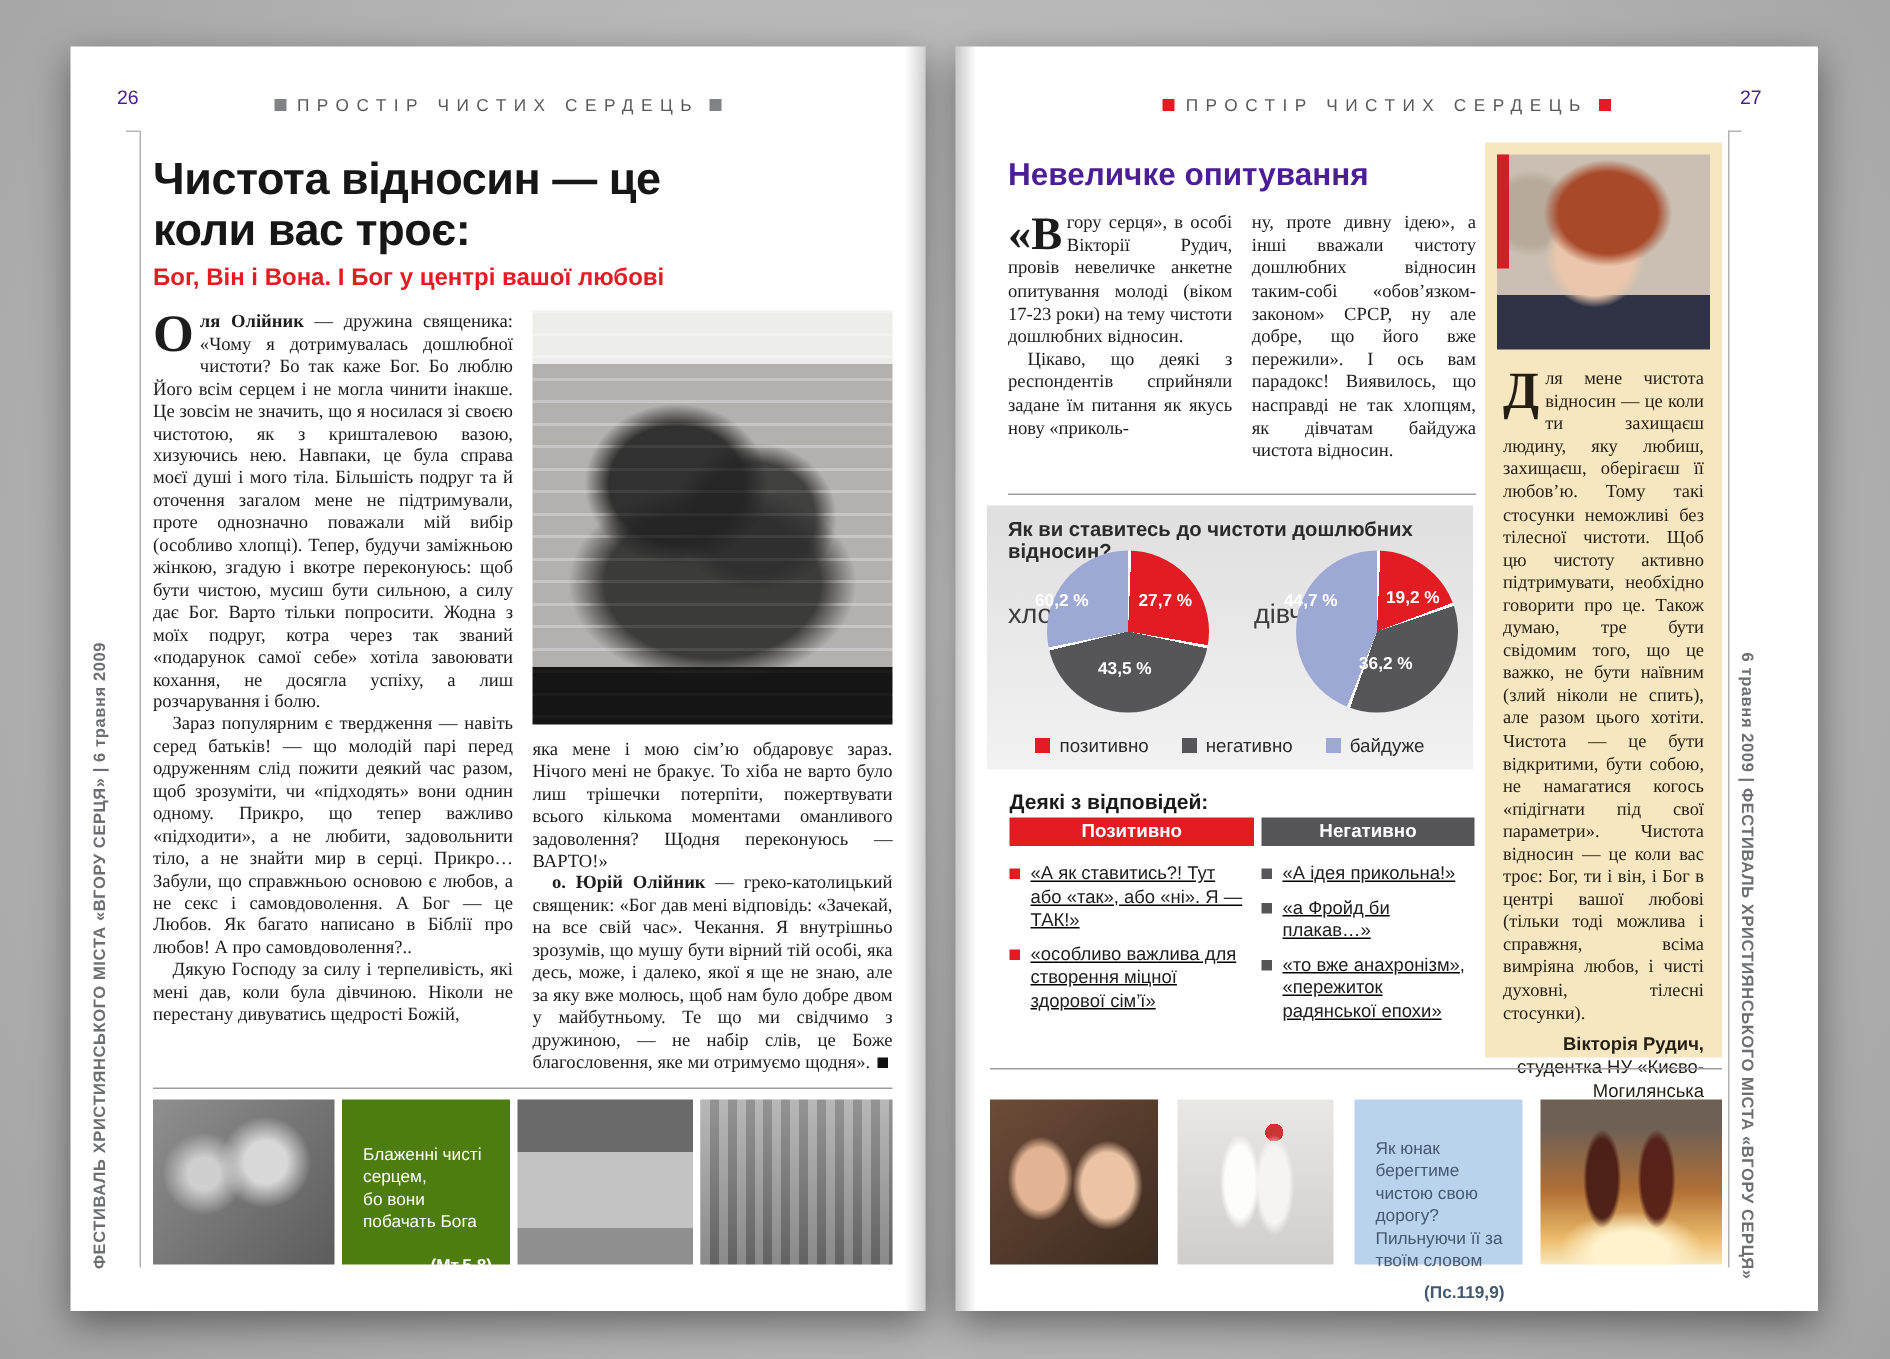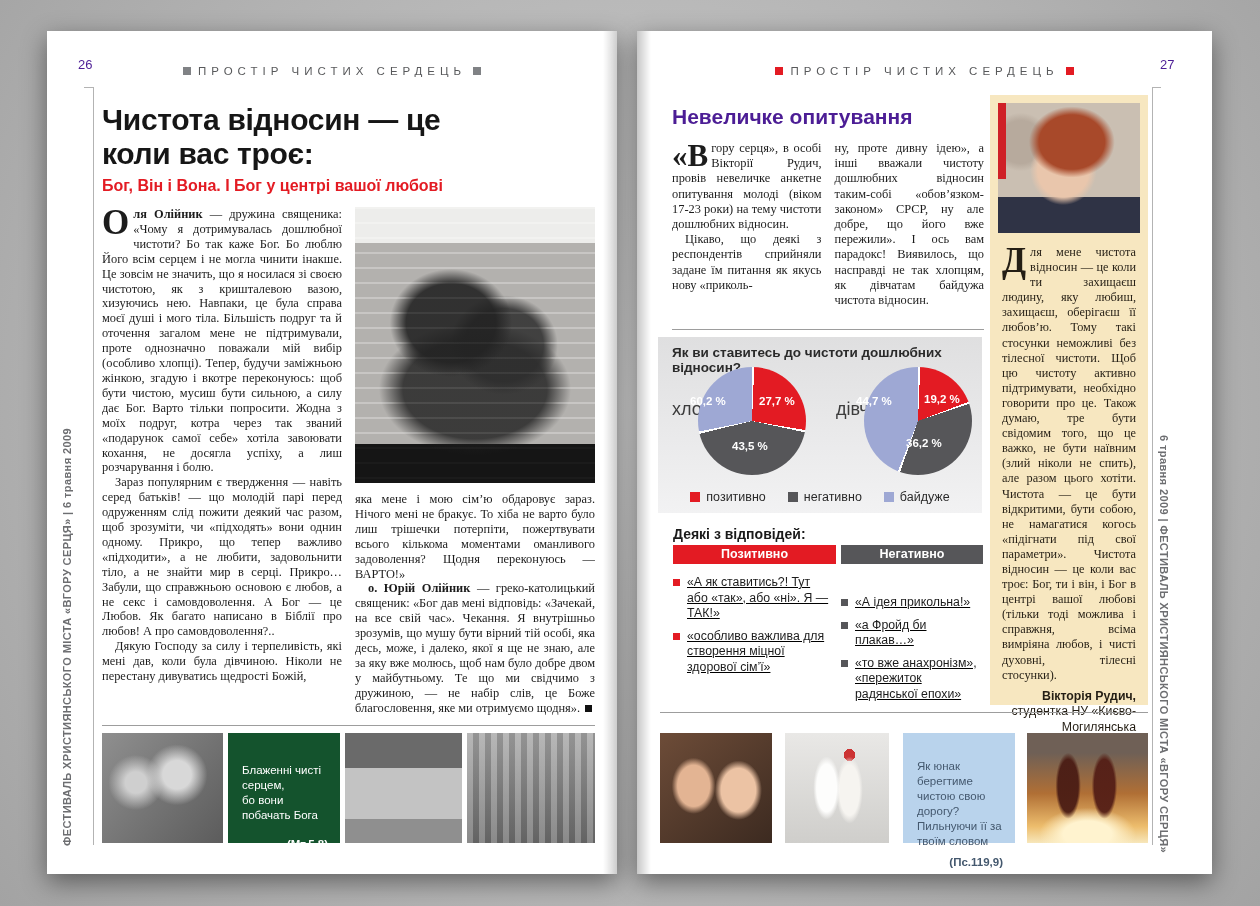--- a/index.html
+++ b/index.html
@@ -50,21 +50,21 @@
 
   .hrule{position:absolute;height:1px;background:#9d9d9d;}
   .strip{position:absolute;top:702px;height:110px;}
   .tile{position:absolute;top:0;height:110px;}
   .ph-girls{background:radial-gradient(circle at 62% 38%, #d8d8d8 0 14%, rgba(0,0,0,0) 30%),
             radial-gradient(circle at 28% 45%, #cfcfcf 0 10%, rgba(0,0,0,0) 26%),
             linear-gradient(130deg,#8f8f8f,#5c5c5c);}
   .ph-stage{background:linear-gradient(180deg,#6a6a6a 0 32%, #c3c3c3 32% 78%, #8f8f8f 78% 100%);}
   .ph-crowd{background:repeating-linear-gradient(90deg, rgba(255,255,255,.18) 0 6px, rgba(0,0,0,.12) 6px 12px),
             linear-gradient(180deg,#a8a8a8,#707070);}
-  .quote-gray{background:#14532d;color:#fff;font-size:11.5px;line-height:15px;padding:30px 12px 0 14px;box-sizing:border-box;}
+  .quote-gray{background:#4d7c0f;color:#fff;font-size:11.5px;line-height:15px;padding:30px 12px 0 14px;box-sizing:border-box;}
   .quote-gray .ref{display:block;text-align:right;font-weight:bold;margin-top:14px;}
   .quote-blue{background:#b9d3ec;color:#44586e;font-size:11.5px;line-height:15px;padding:26px 12px 0 14px;box-sizing:border-box;}
   .quote-blue .ref{display:block;text-align:right;font-weight:bold;margin-top:6px;}
 
   .vtext{position:absolute;font-size:11px;font-weight:bold;color:#6d6e71;letter-spacing:.4px;
          writing-mode:vertical-rl;white-space:nowrap;}
   .vtext-left{left:14px;bottom:28px;transform:rotate(180deg);}
   .vtext-right{left:521px;top:404px;}
 
   
@@ -89,21 +89,21 @@
 
   .resp-h{position:absolute;left:36px;top:495px;font-weight:bold;font-size:14px;color:#1a1a1a;}
   .bar{position:absolute;top:514px;height:19px;color:#fff;font-weight:bold;font-size:12.5px;
        text-align:center;line-height:19px;}
   .bar-pos{left:36px;width:163px;background:#e31b23;}
   .bar-neg{left:204px;width:142px;background:#565659;}
   .rlist{position:absolute;top:544px;text-decoration:underline;}
   .rlist .it{display:flex;margin-bottom:7px;font-size:12.3px;line-height:15.5px;color:#1c1c1c;}
   .rlist .bsq{flex:0 0 7px;width:7px;height:7px;margin:4px 7px 0 0;}
   .bsq-red{background:#e31b23;} .bsq-gray{background:#565659;}
-  .rlist-pos{left:36px;width:160px;} .rlist-neg{left:204px;width:142px;margin-top:20px;}
+  .rlist-pos{left:36px;width:160px;} .rlist-neg{left:204px;width:142px;}
 
   .sidebar{position:absolute;left:353px;top:64px;width:158px;height:610px;background:#f7e7c0;}
   .photo-woman{position:relative;margin:8px;height:130px;
      background:
        radial-gradient(ellipse 42% 38% at 52% 30%, #a8492a 0 55%, rgba(168,73,42,0) 72%),
        radial-gradient(ellipse 30% 34% at 46% 52%, #e9c6ac 0 60%, rgba(233,198,172,0) 78%),
        radial-gradient(ellipse 28% 30% at 16% 30%, #b7aa9d 0 55%, rgba(183,170,157,0) 75%),
        linear-gradient(180deg,#cabfb2 0 72%, #2f3345 72% 100%);}
   .photo-woman .redbar{position:absolute;left:0;top:0;width:8px;height:76px;background:#cf2027;}
   .sb-text{margin:12px 12px 0 12px;font-family:"Liberation Serif","DejaVu Serif",serif;

